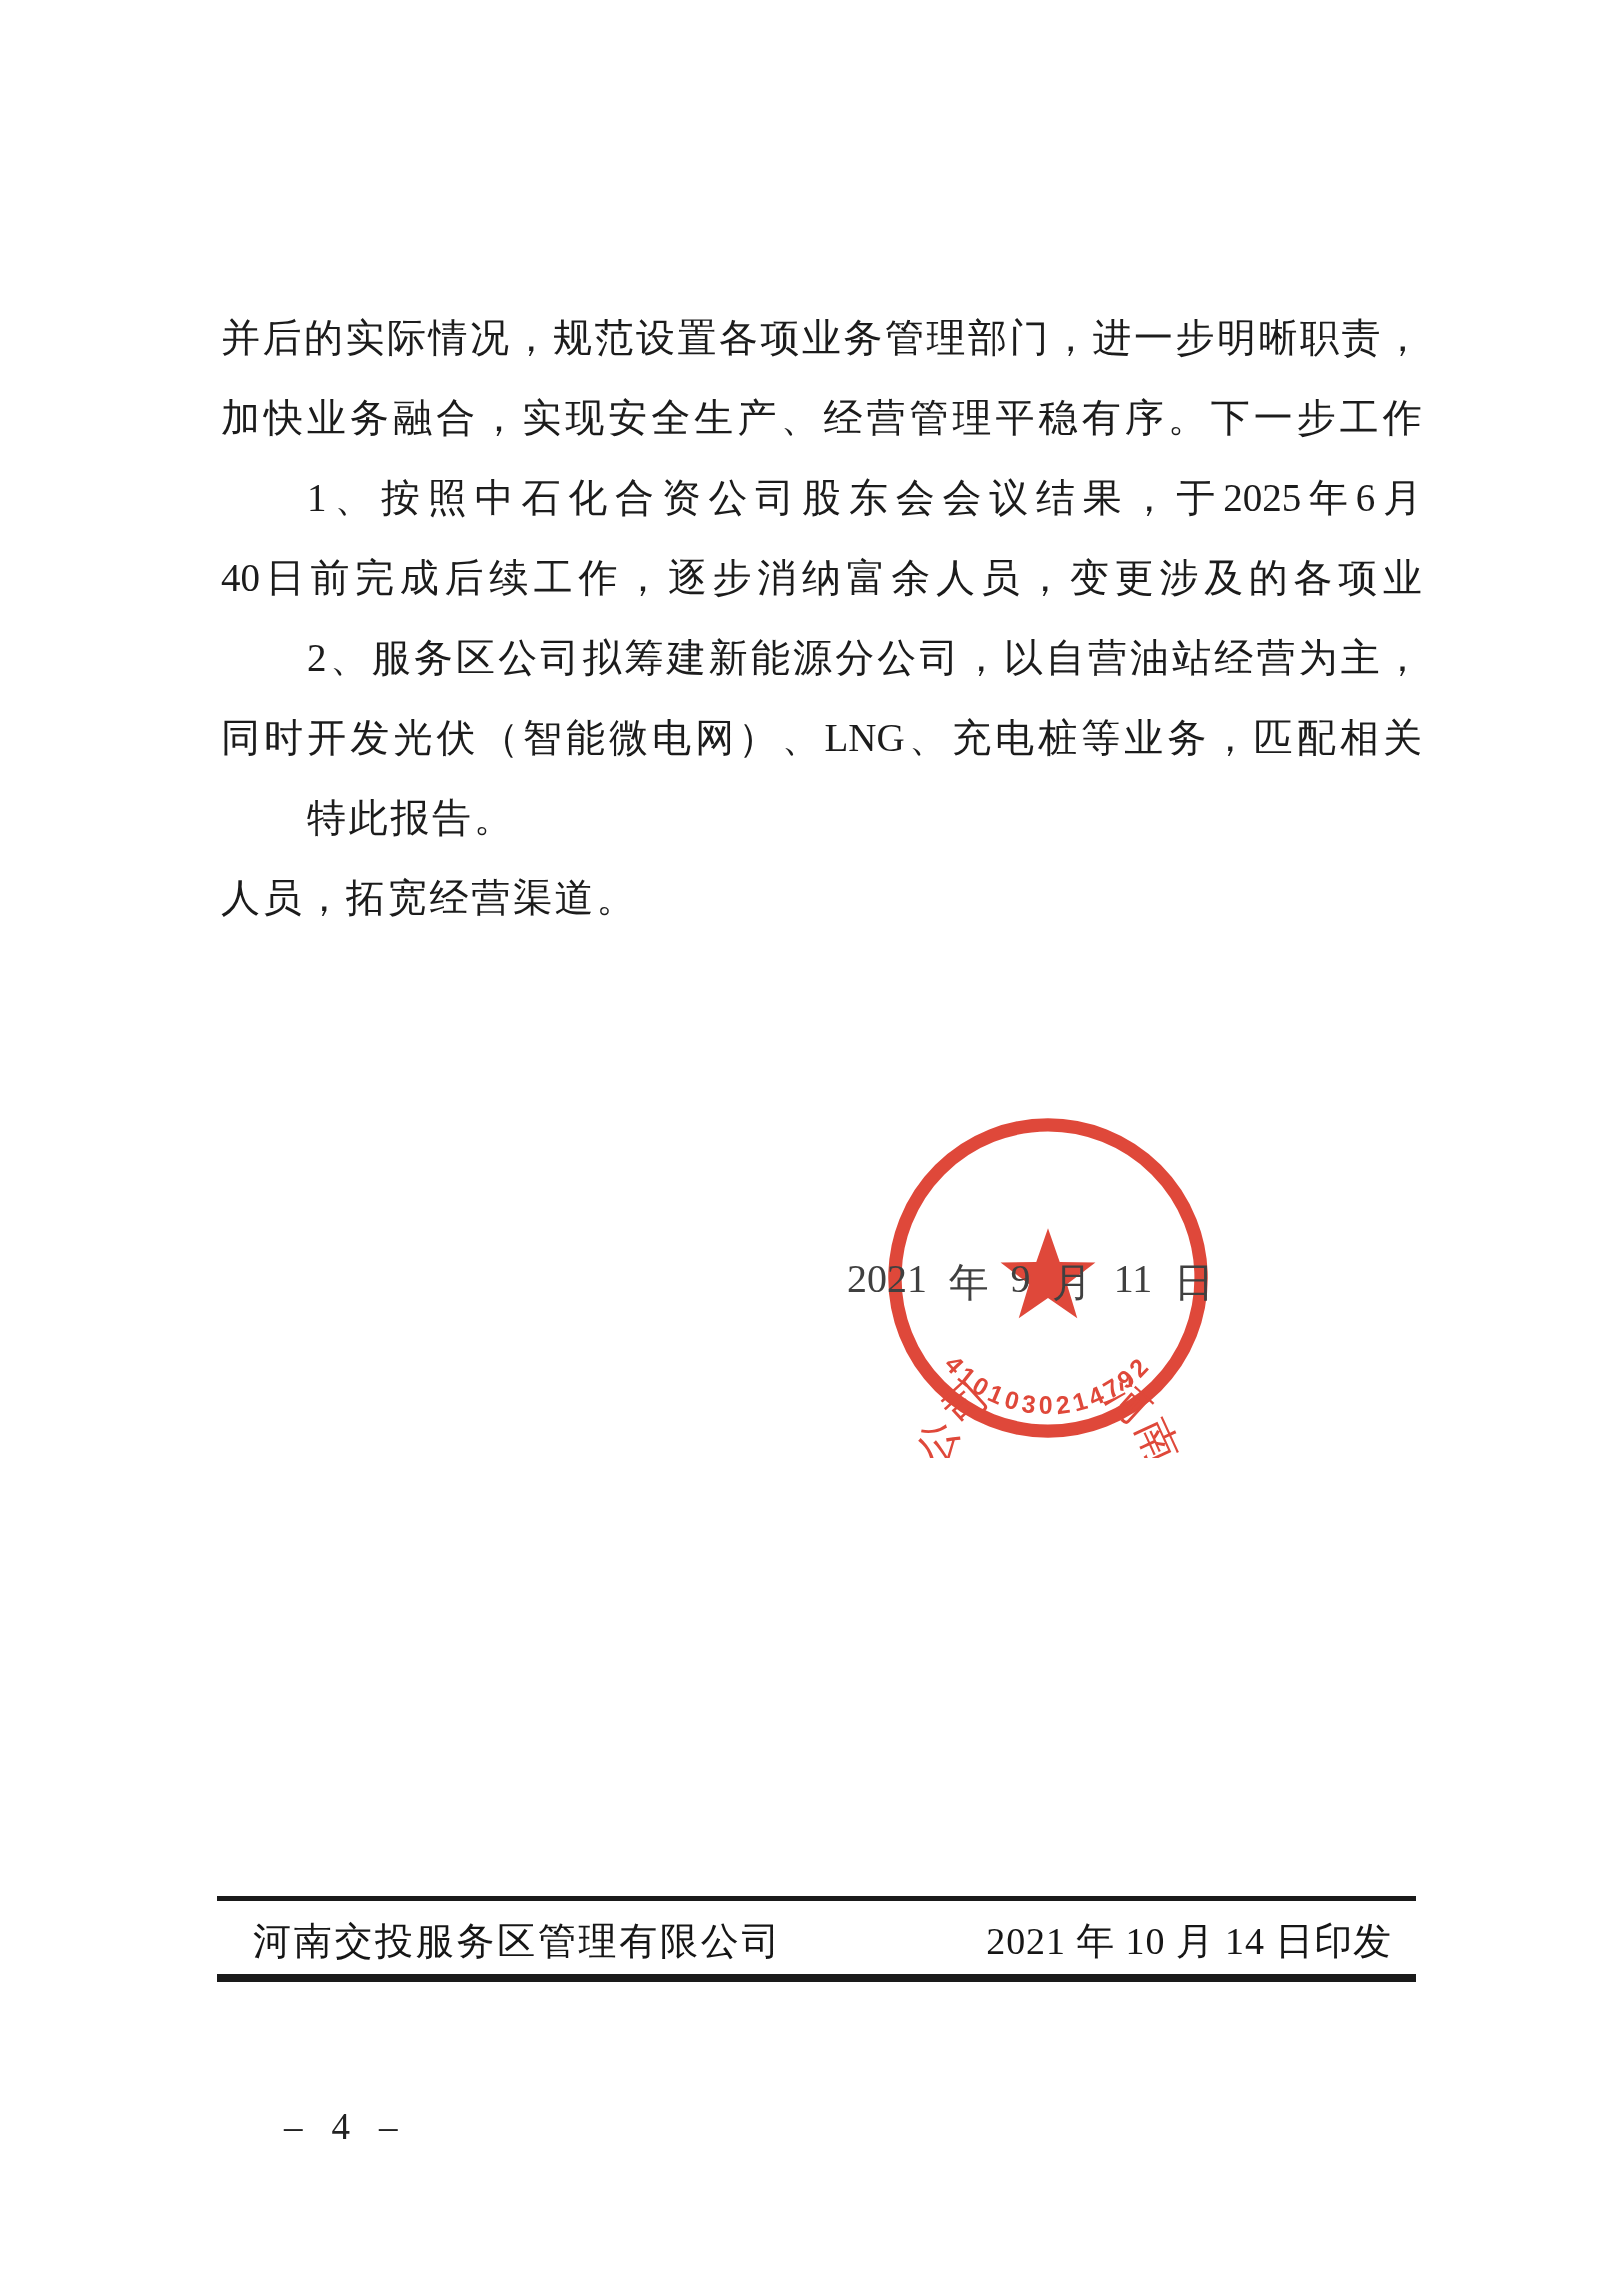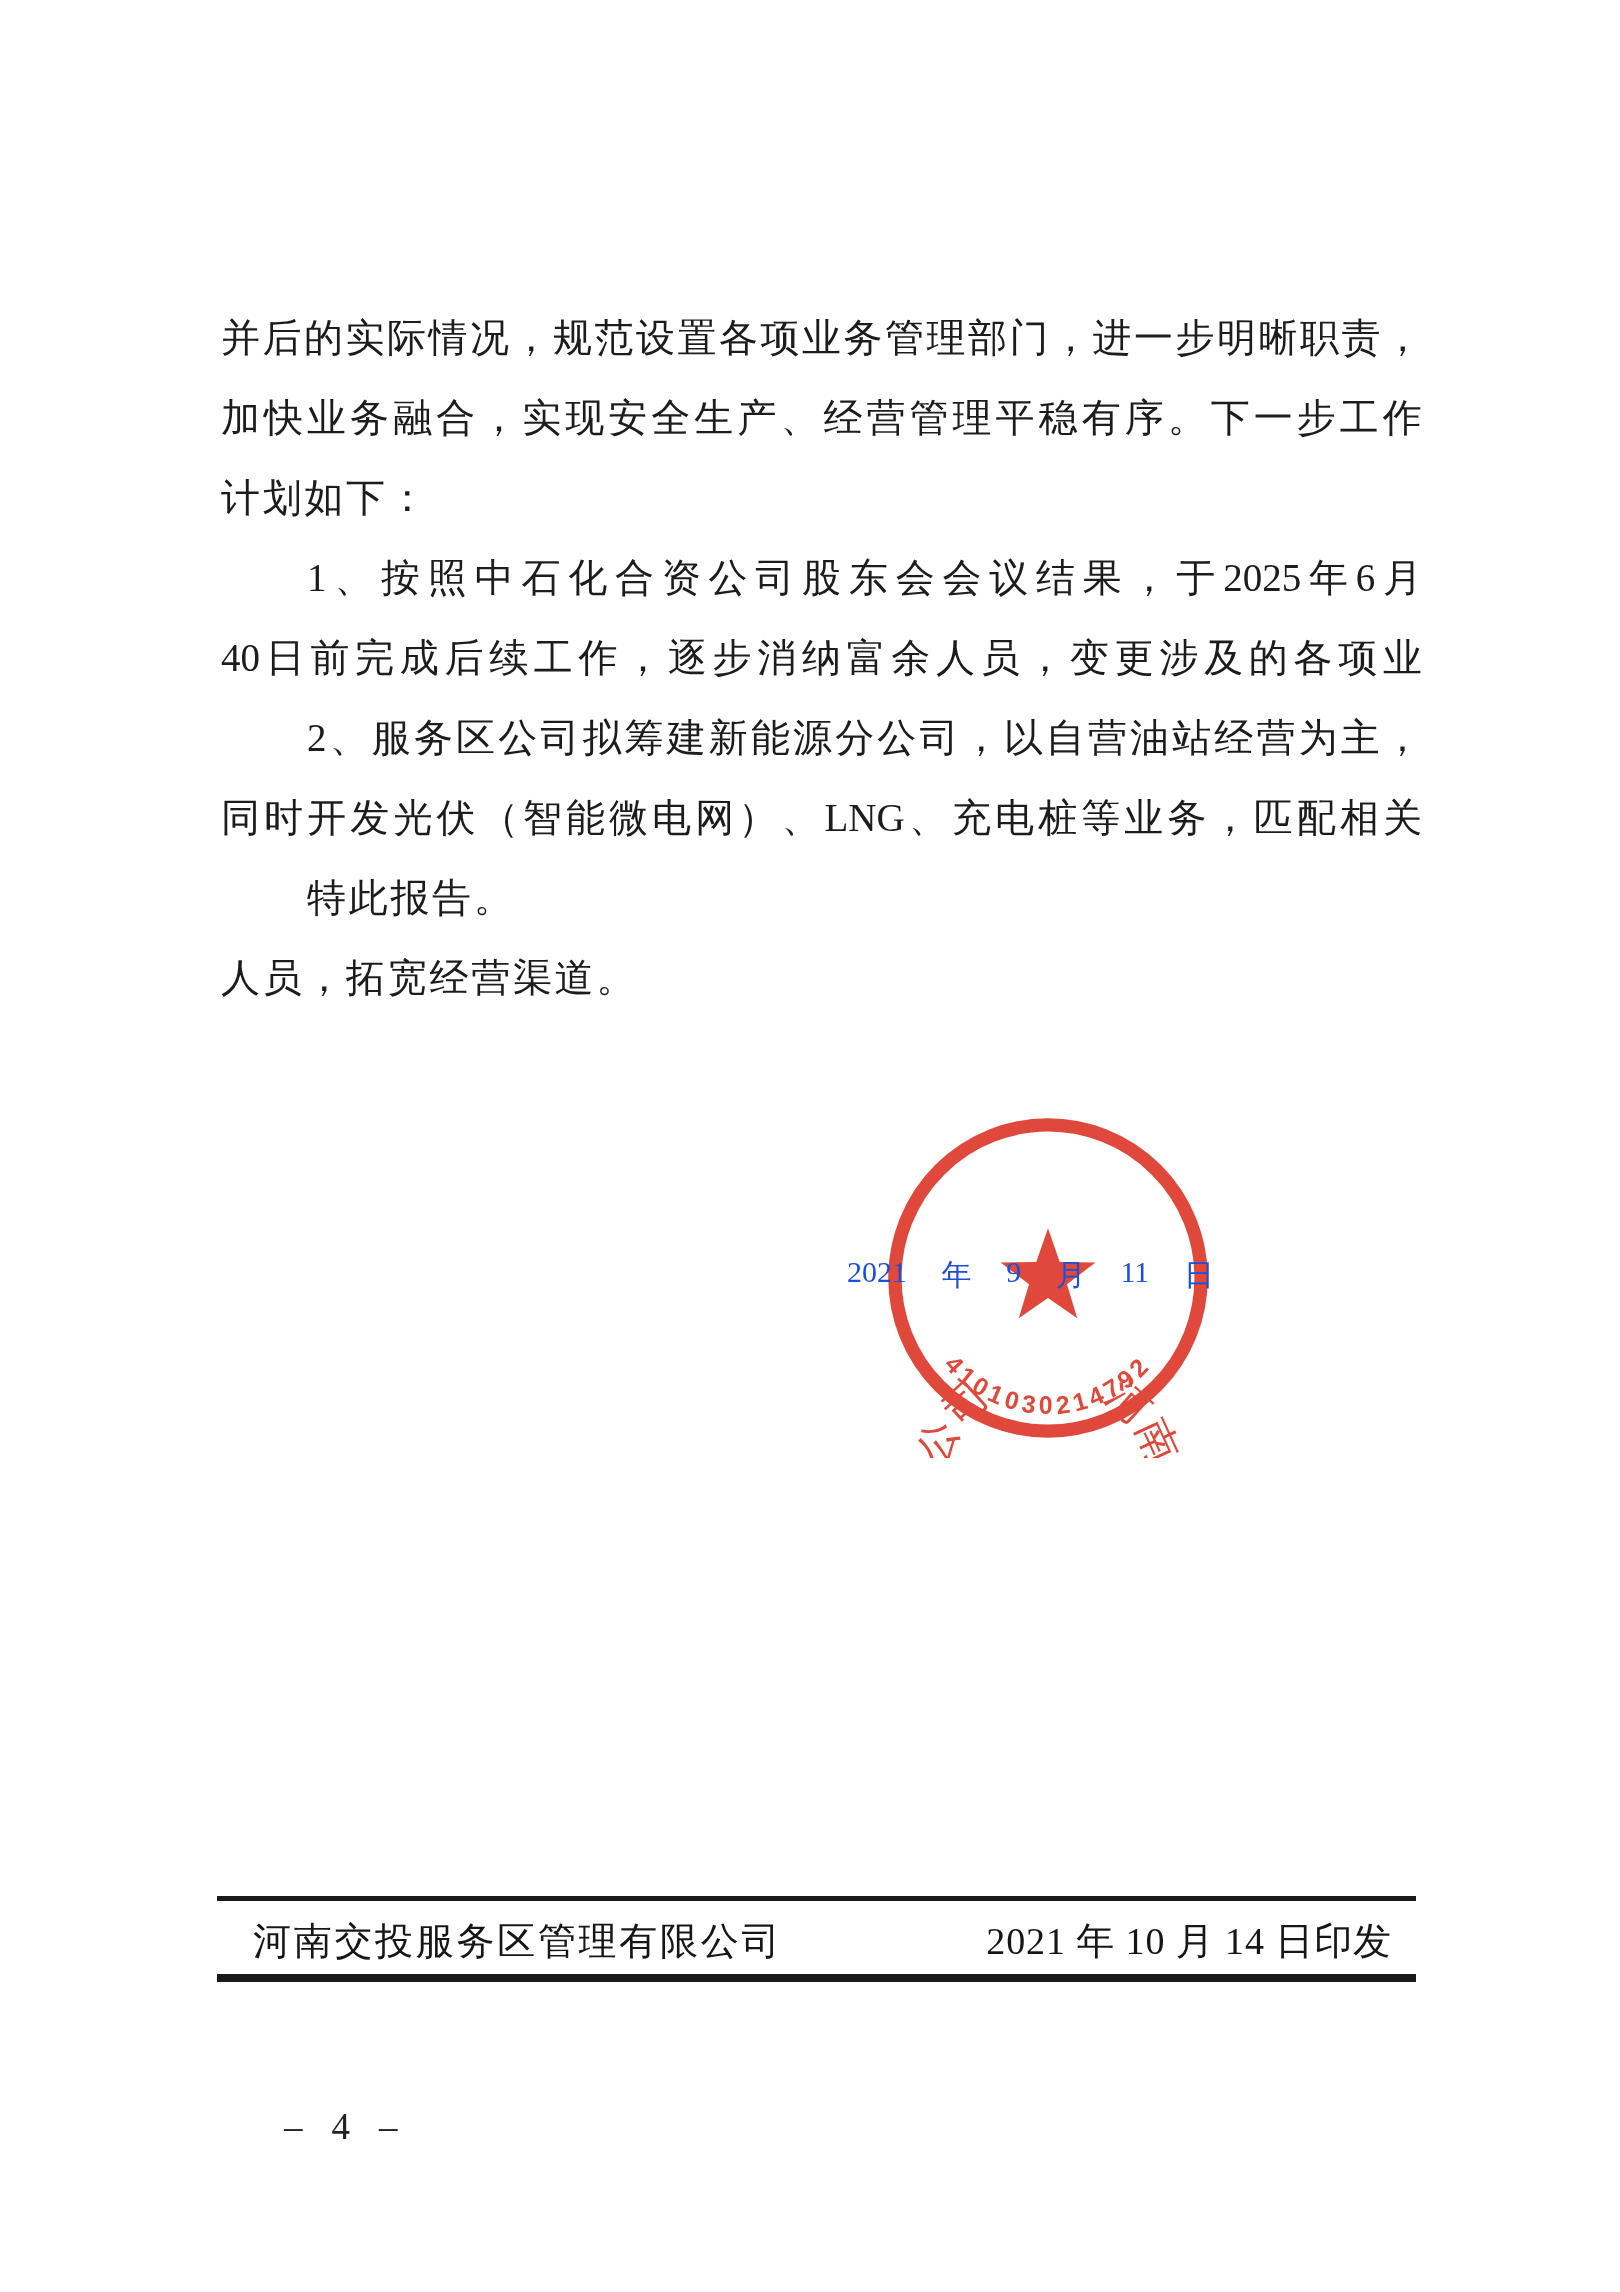--- a/index.html
+++ b/index.html
@@ -40,22 +40,22 @@
     z-index:1;
   }
   #seal svg { opacity:0.93; }
   
   #sign-date {
     position:absolute;
     left:847px; top:1255px;
     width:367px;
     display:flex;
     justify-content:space-between;
-    font-size:30px;
-    color:#1d4ed8;
+    font-size:40px;
+    color:#404040;
     z-index:2;
   }
   
   .rule {
     position:absolute;
     left:217px;
     width:1199px;
     background:#1a1a1a;
   }
   #rule-top { top:1896px; height:5.3px; }
@@ -146,21 +146,20 @@
         <span>稳</span>
         <span>有</span>
         <span>序</span>
         <span>。</span>
         <span>下</span>
         <span>一</span>
         <span>步</span>
         <span>工</span>
         <span>作</span>
       </div>
-      <div class="line">计划如下：</div>
       <div class="line just ind">
         <span>1</span>
         <span>、</span>
         <span>按</span>
         <span>照</span>
         <span>中</span>
         <span>石</span>
         <span>化</span>
         <span>合</span>
         <span>资</span>

